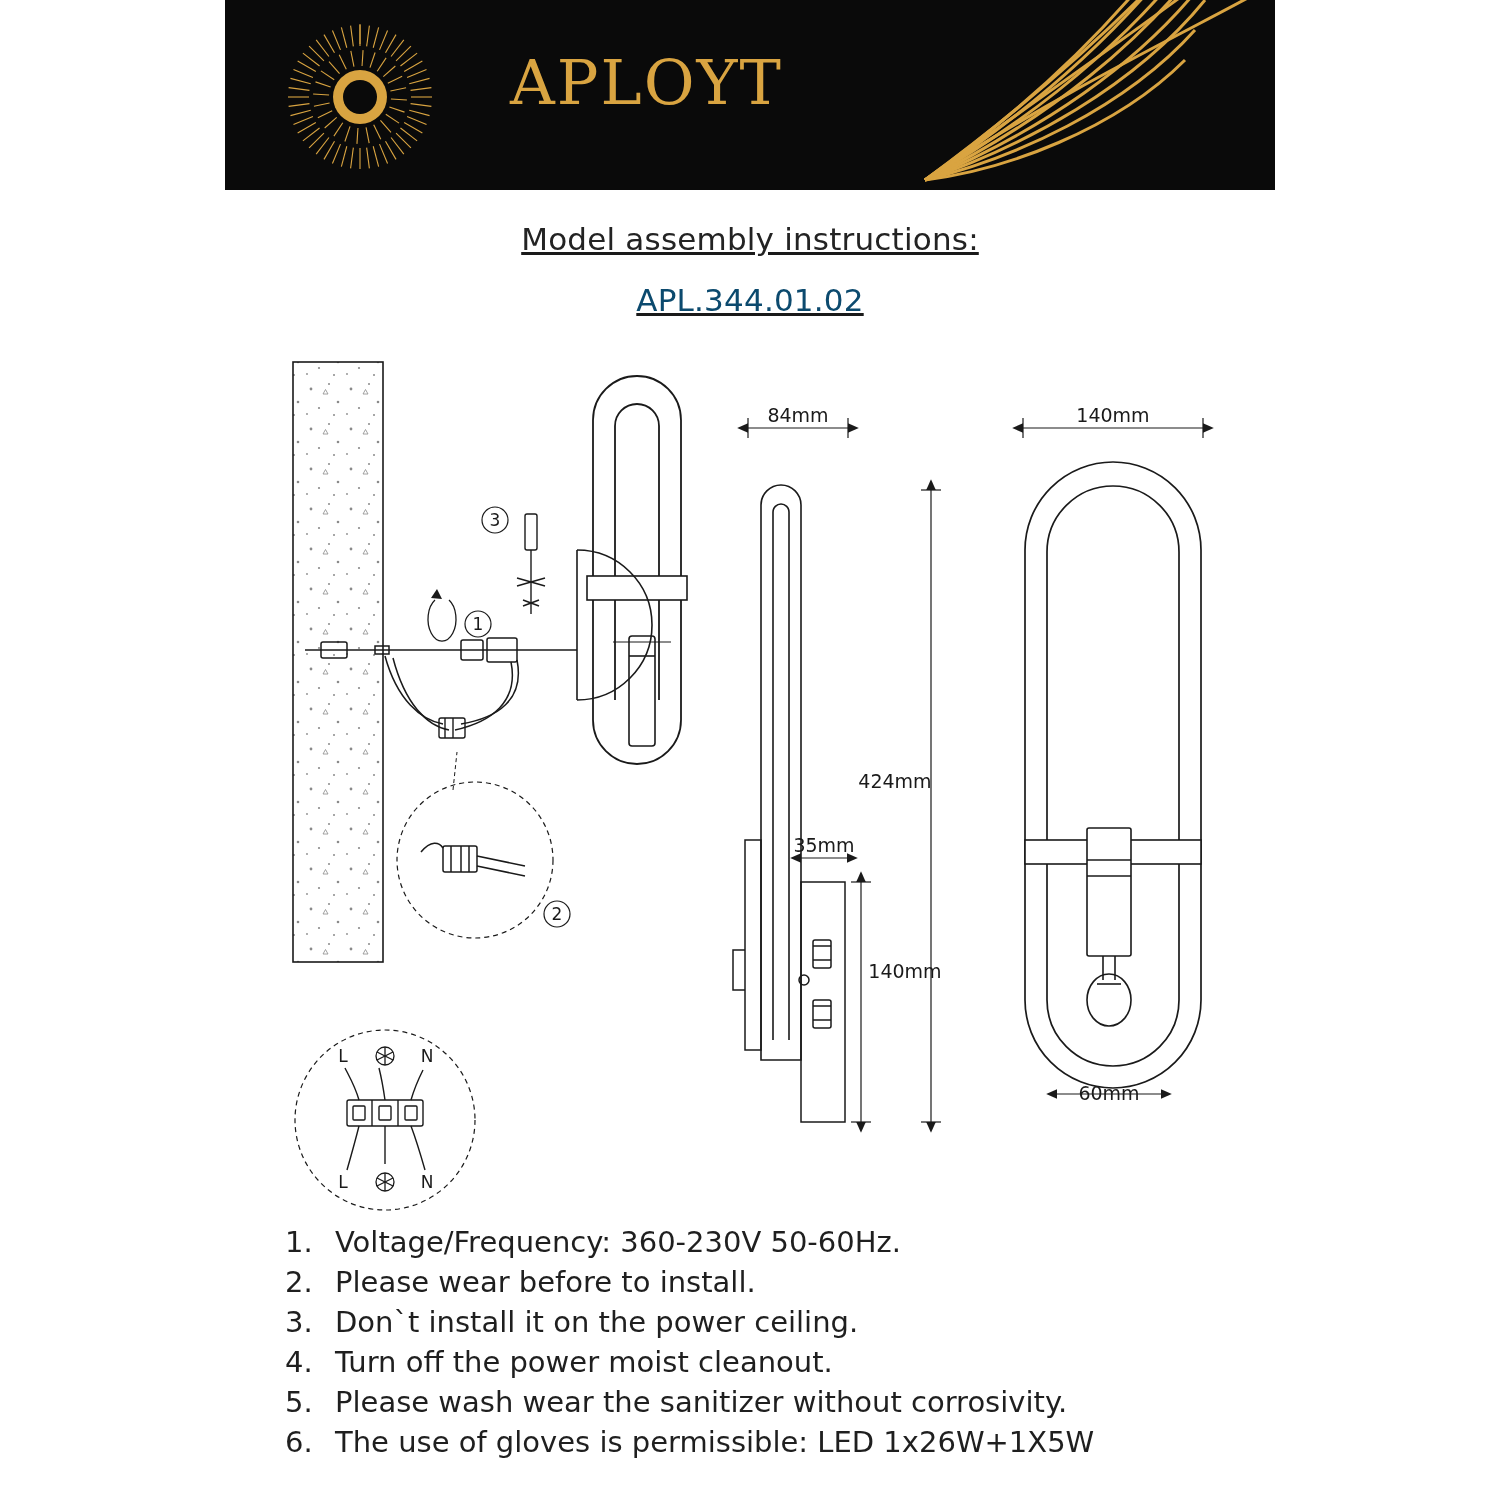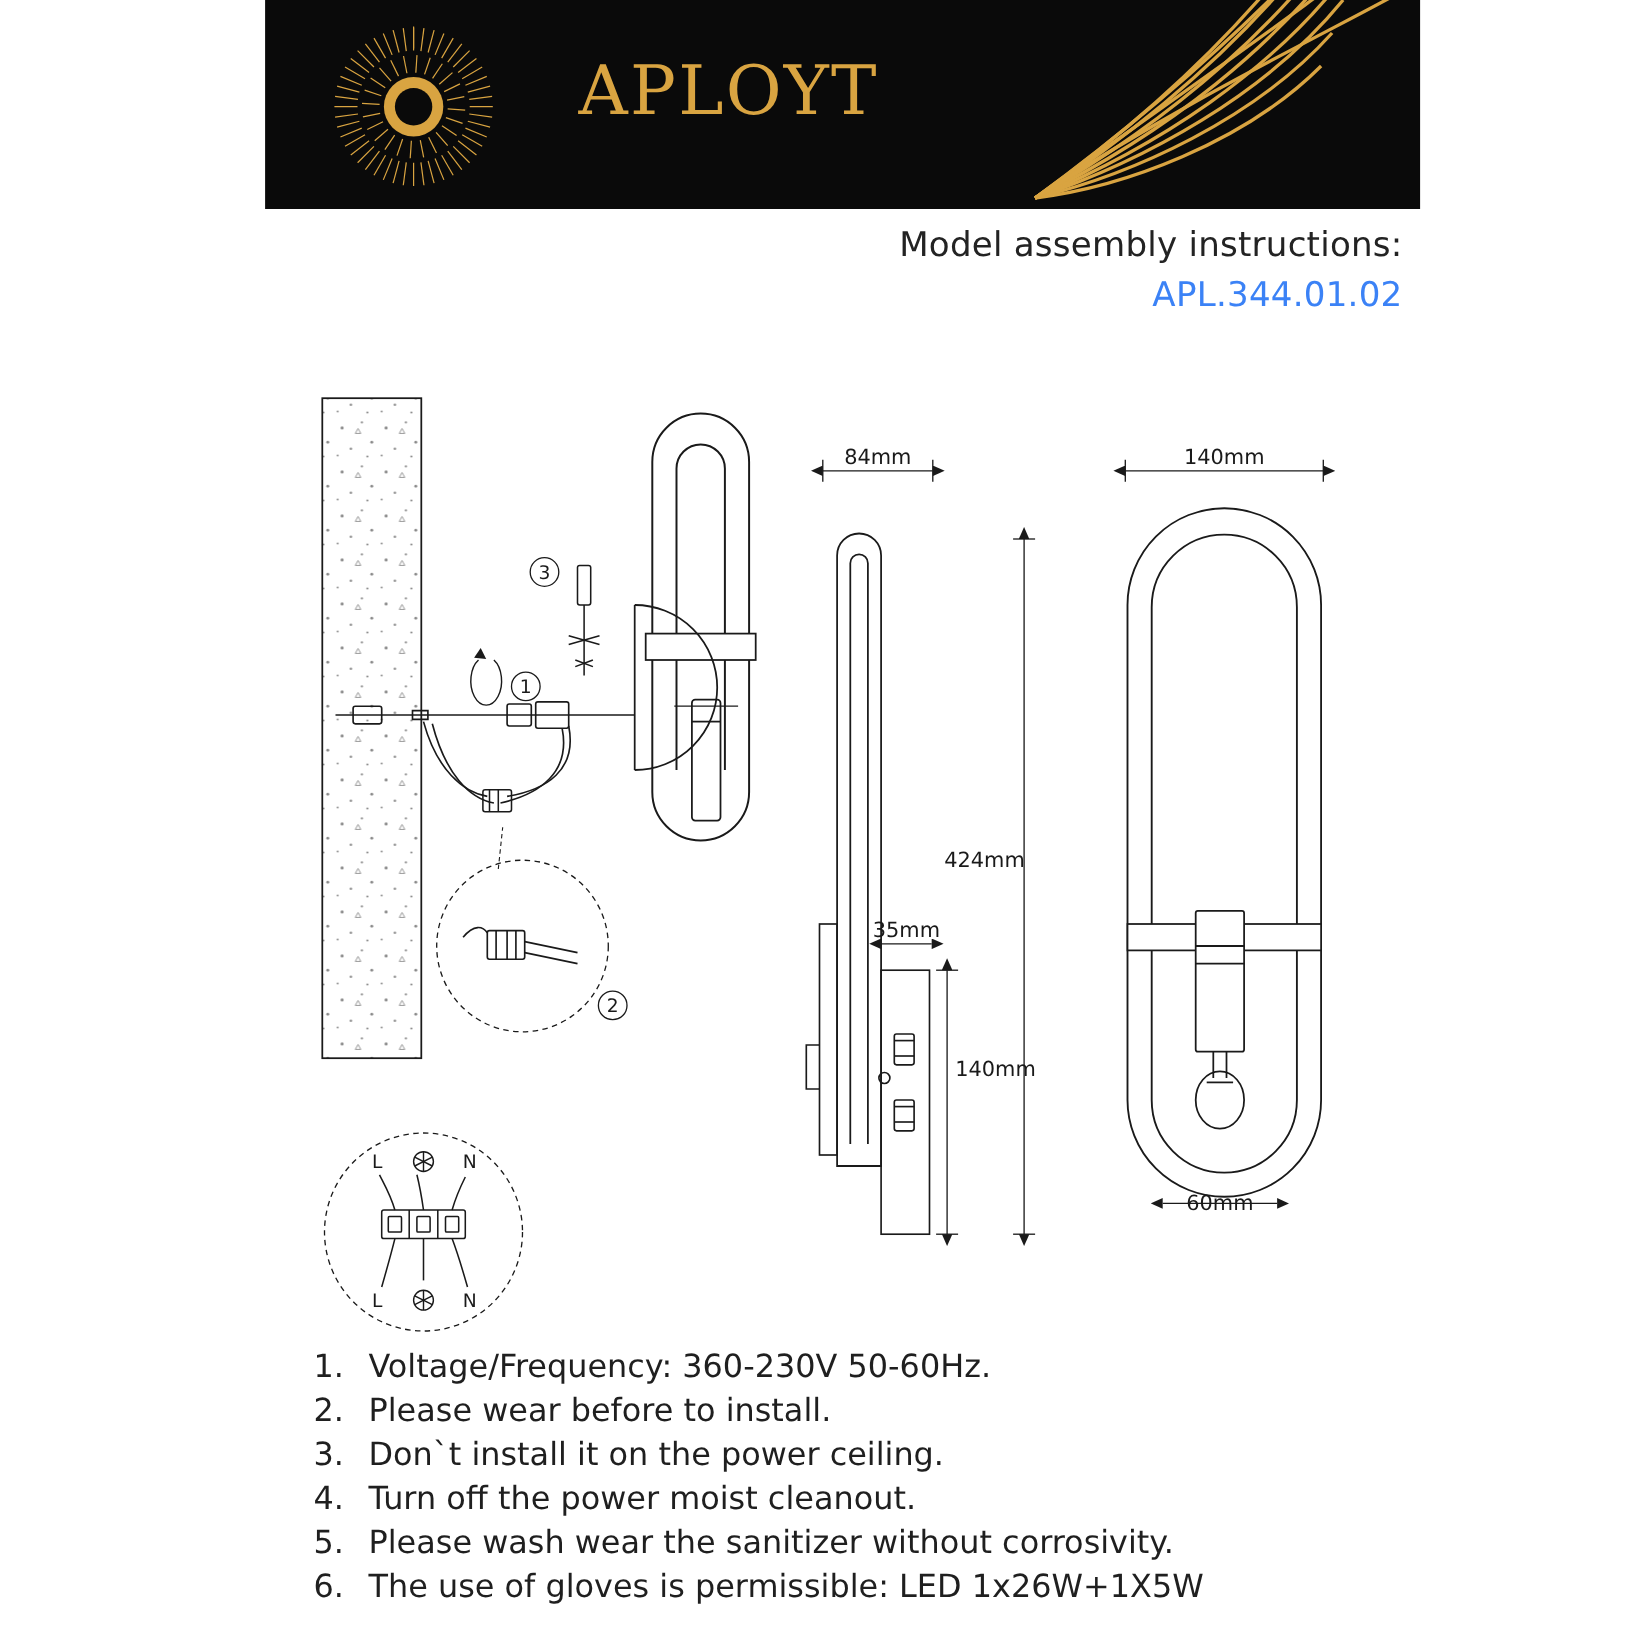--- a/index.html
+++ b/index.html
@@ -24,21 +24,20 @@
   }
   
   .header {
     position: absolute;
     left: 225px;
     top: 0;
     width: 1050px;
     height: 190px;
     background: #0a0a0a;
     overflow: hidden;
-    margin-left: 16px;
   }
   .brand-wrap {
     position: absolute;
     left: 0; top: 0;
     width: 100%; height: 100%;
   }
   .sunburst {
     position: absolute;
     left: 60px;
     top: 22px;
@@ -59,33 +58,34 @@
     position: absolute;
     right: -30px;
     top: -120px;
     width: 420px;
     height: 320px;
   }
   
   .title-block {
     position: absolute;
     left: 225px;
-    top: 205px;
+    top: 221px;
     width: 1050px;
-    text-align: right;
+    text-align: center;
+    text-decoration: underline;
   }
   .title-line1 {
     font-size: 31px;
     color: #232323;
     letter-spacing: 0.2px;
   }
   .title-line2 {
     font-size: 31px;
-    color: #3b82f6;
-    margin-top: 9px;
+    color: #0c4a6e;
+    margin-top: 25px;
     letter-spacing: 0.2px;
   }
   
   .drawing {
     position: absolute;
     left: 225px;
     top: 300px;
     width: 1050px;
     height: 920px;
   }

